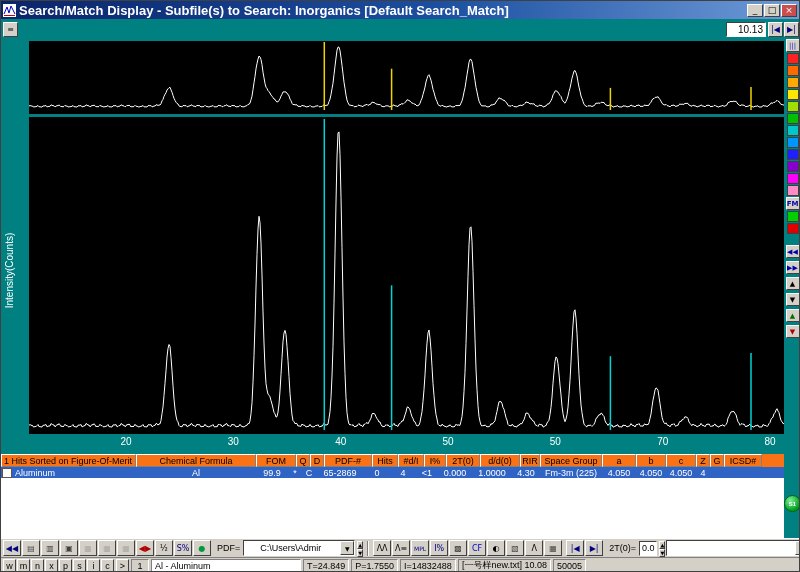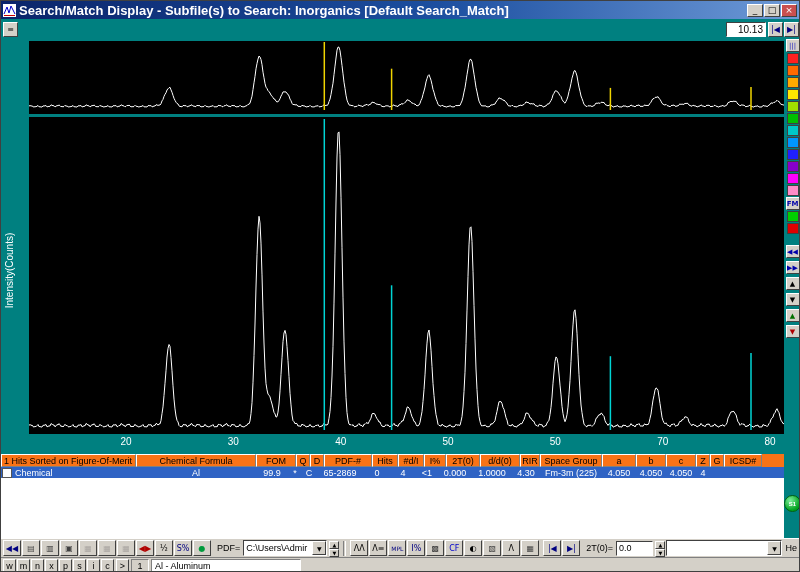--- a/index.html
+++ b/index.html
@@ -71,21 +71,21 @@
   
   .btoolbar{position:absolute;top:537px;left:0;width:800px;height:19px;background:#d4d0c8;
     border-top:1px solid #fff;display:flex;align-items:center;padding:0 2px;gap:1px;box-sizing:border-box;}
   .tgroup{display:flex;gap:1px;margin-right:3px;}
   .tbtn{width:18px;height:16px;font-size:8px;}
   .tbtn.tiny{font-size:6px;}
   .disabled{color:#a8a4a0 !important;}
   .tlabel{font-size:9px;margin:0 2px;white-space:nowrap;}
   .combo{height:14px;background:#fff;border:1px solid;border-color:#404040 #fff #fff #404040;
     display:inline-flex;align-items:center;font-size:9px;}
-  .combotext{width:64px;padding:0 2px;overflow:hidden;white-space:nowrap;}
+  .combotext{width:64px;padding:0 16px;overflow:hidden;white-space:nowrap;}
   .combo.wide .combotext{width:96px;}
   .carrow{width:12px;height:12px;background:#d4d0c8;border:1px solid;border-color:#fff #404040 #404040 #fff;
     font-size:6px;display:inline-flex;align-items:center;justify-content:center;
     font-family:"DejaVu Sans",sans-serif;}
   .spin{display:inline-flex;flex-direction:column;width:11px;height:15px;margin-left:1px;}
   .spin b{flex:1;font-size:5px;line-height:6px;background:#d4d0c8;border:1px solid;
     border-color:#fff #404040 #404040 #fff;display:flex;align-items:center;justify-content:center;
     font-weight:normal;font-family:"DejaVu Sans",sans-serif;}
   .sep{width:1px;height:15px;border-left:1px solid #808080;border-right:1px solid #fff;margin:0 3px;}
   .inputbox{width:34px;height:13px;background:#fff;border:1px solid;border-color:#404040 #fff #fff #404040;
@@ -184,21 +184,21 @@
       <span class="th" style="width: 34px;">a</span>
       <span class="th" style="width: 30px;">b</span>
       <span class="th" style="width: 30px;">c</span>
       <span class="th" style="width: 14px;">Z</span>
       <span class="th" style="width: 14px;">G</span>
       <span class="th" style="width: 38px;">ICSD#</span>
     </div>
   <div class="trow">
     <span class="td tdfirst" style="width:135px">
       <span class="cb"></span>
-      <span>Chemical</span>
+      <span>Aluminum</span>
     </span>
     <span class="cells">
 
     <span class="td" style="width: 120px;">Al</span>
         <span class="td" style="width: 32px;">99.9</span>
         <span class="td" style="width: 14px;">*</span>
         <span class="td" style="width: 14px;">C</span>
         <span class="td" style="width: 48px;">65-2869</span>
         <span class="td" style="width: 26px;">0</span>
         <span class="td" style="width: 26px;">4</span>
@@ -316,15 +316,23 @@
         <button class="chip">n</button>
         <button class="chip">x</button>
         <button class="chip">p</button>
         <button class="chip">s</button>
         <button class="chip">i</button>
         <button class="chip">c</button>
       </span>
     <button class="chip">&gt;</button>
     <span class="sfield idx">1</span>
     <span class="sfield phase">Al - Aluminum</span>
+    <span class="sfields">
+
+    <span class="sfield">T=24.849</span>
+        <span class="sfield">P=1.7550</span>
+        <span class="sfield">I=14832488</span>
+        <span class="sfield">[一号样new.txt] 10.08</span>
+        <span class="sfield">50005</span>
+      </span>
   </div>
 
 </div>
 
 </body></html>

